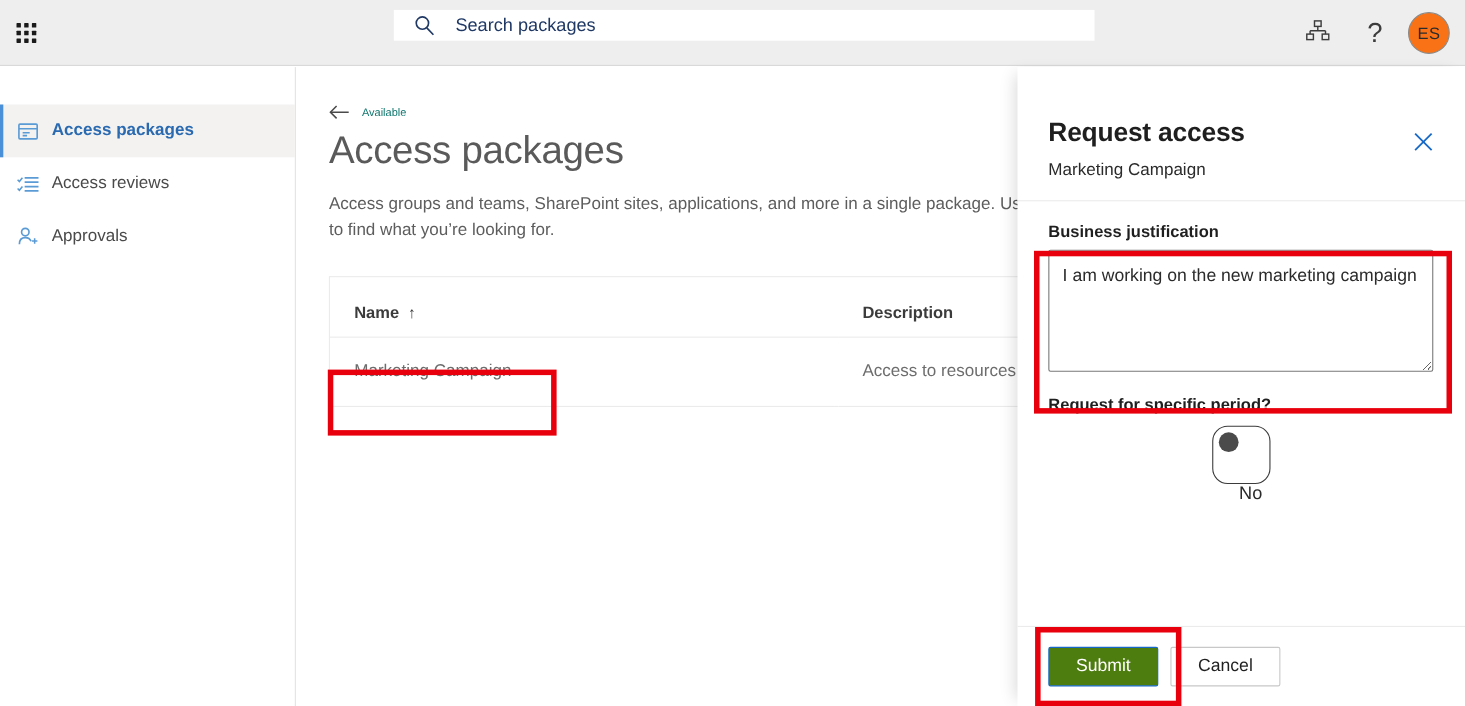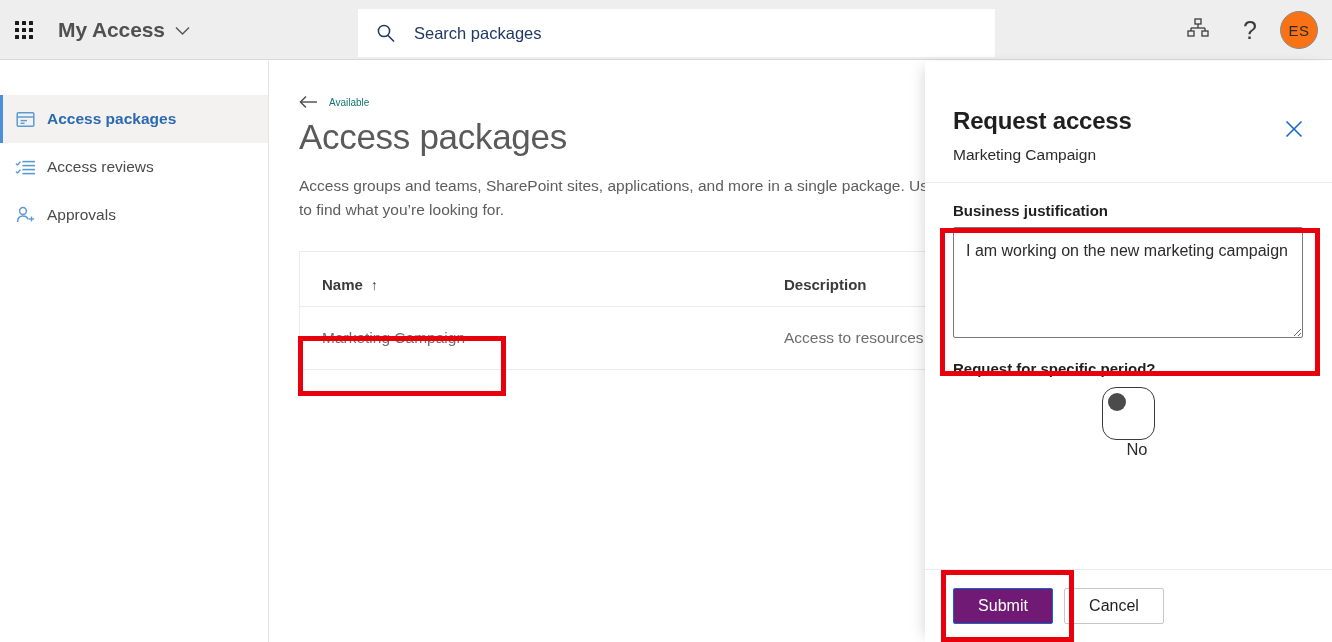--- a/index.html
+++ b/index.html
@@ -49,21 +49,21 @@
     letter-spacing: -0.1px;
   }
   #brand-chevron {
     margin-left: 10px; margin-top: 3px;
     color: #555; display: flex; align-items: center;
   }
 
   #search-wrap {
     position: absolute;
     left: 358px; top: 9px;
-    width: 637px; height: 48px;
+    width: 637px; height: 28px;
     background: #fff;
     display: flex; align-items: center;
     cursor: text;
   }
   #search-icon { margin-left: 18px; display: flex; align-items: center; }
   #search-input {
     border: 0; outline: none; background: transparent;
     margin-left: 16px;
     font-family: "Liberation Sans", sans-serif;
     font-size: 16.5px;
@@ -298,21 +298,21 @@
   .btn {
     min-width: 100px;
     height: 36px;
     font-family: "Liberation Sans", sans-serif;
     font-size: 16px;
     cursor: pointer;
     border-radius: 2px;
     padding: 0 16px;
   }
   #btn-submit {
-    background: #701a75;
+    background: #4d7c0f;
     border: 1px solid #1668c8;
     color: #ffffff;
   }
   #btn-cancel {
     background: #ffffff;
     border: 1px solid #c8c8c8;
     color: #1f1f1f;
   }
 </style>
 </head>
@@ -327,28 +327,20 @@
         <i></i>
         <i></i>
         <i></i>
         <i></i>
         <i></i>
         <i></i>
         <i></i>
     </div>
   </div>
 
-  <div id="brand">
-    <span id="brand-title">My Access</span>
-    <span id="brand-chevron">
-      <svg width="15" height="10" viewBox="0 0 15 10">
-          <path d="M1 1.5 L7.5 8 L14 1.5" fill="none" stroke="#555" stroke-width="1.4"></path>
-        </svg>
-    </span>
-  </div>
 
   <div id="search-wrap">
     <span id="search-icon">
       <svg width="20" height="20" viewBox="0 0 20 20">
         <circle cx="8" cy="8" r="5.6" fill="none" stroke="#1f3864" stroke-width="1.5"></circle>
         <line x1="12" y1="12.4" x2="18" y2="18.6" stroke="#1f3864" stroke-width="1.5"></line>
       </svg>
     </span>
     <input id="search-input" type="text" placeholder="Search packages" style="">
   </div>

